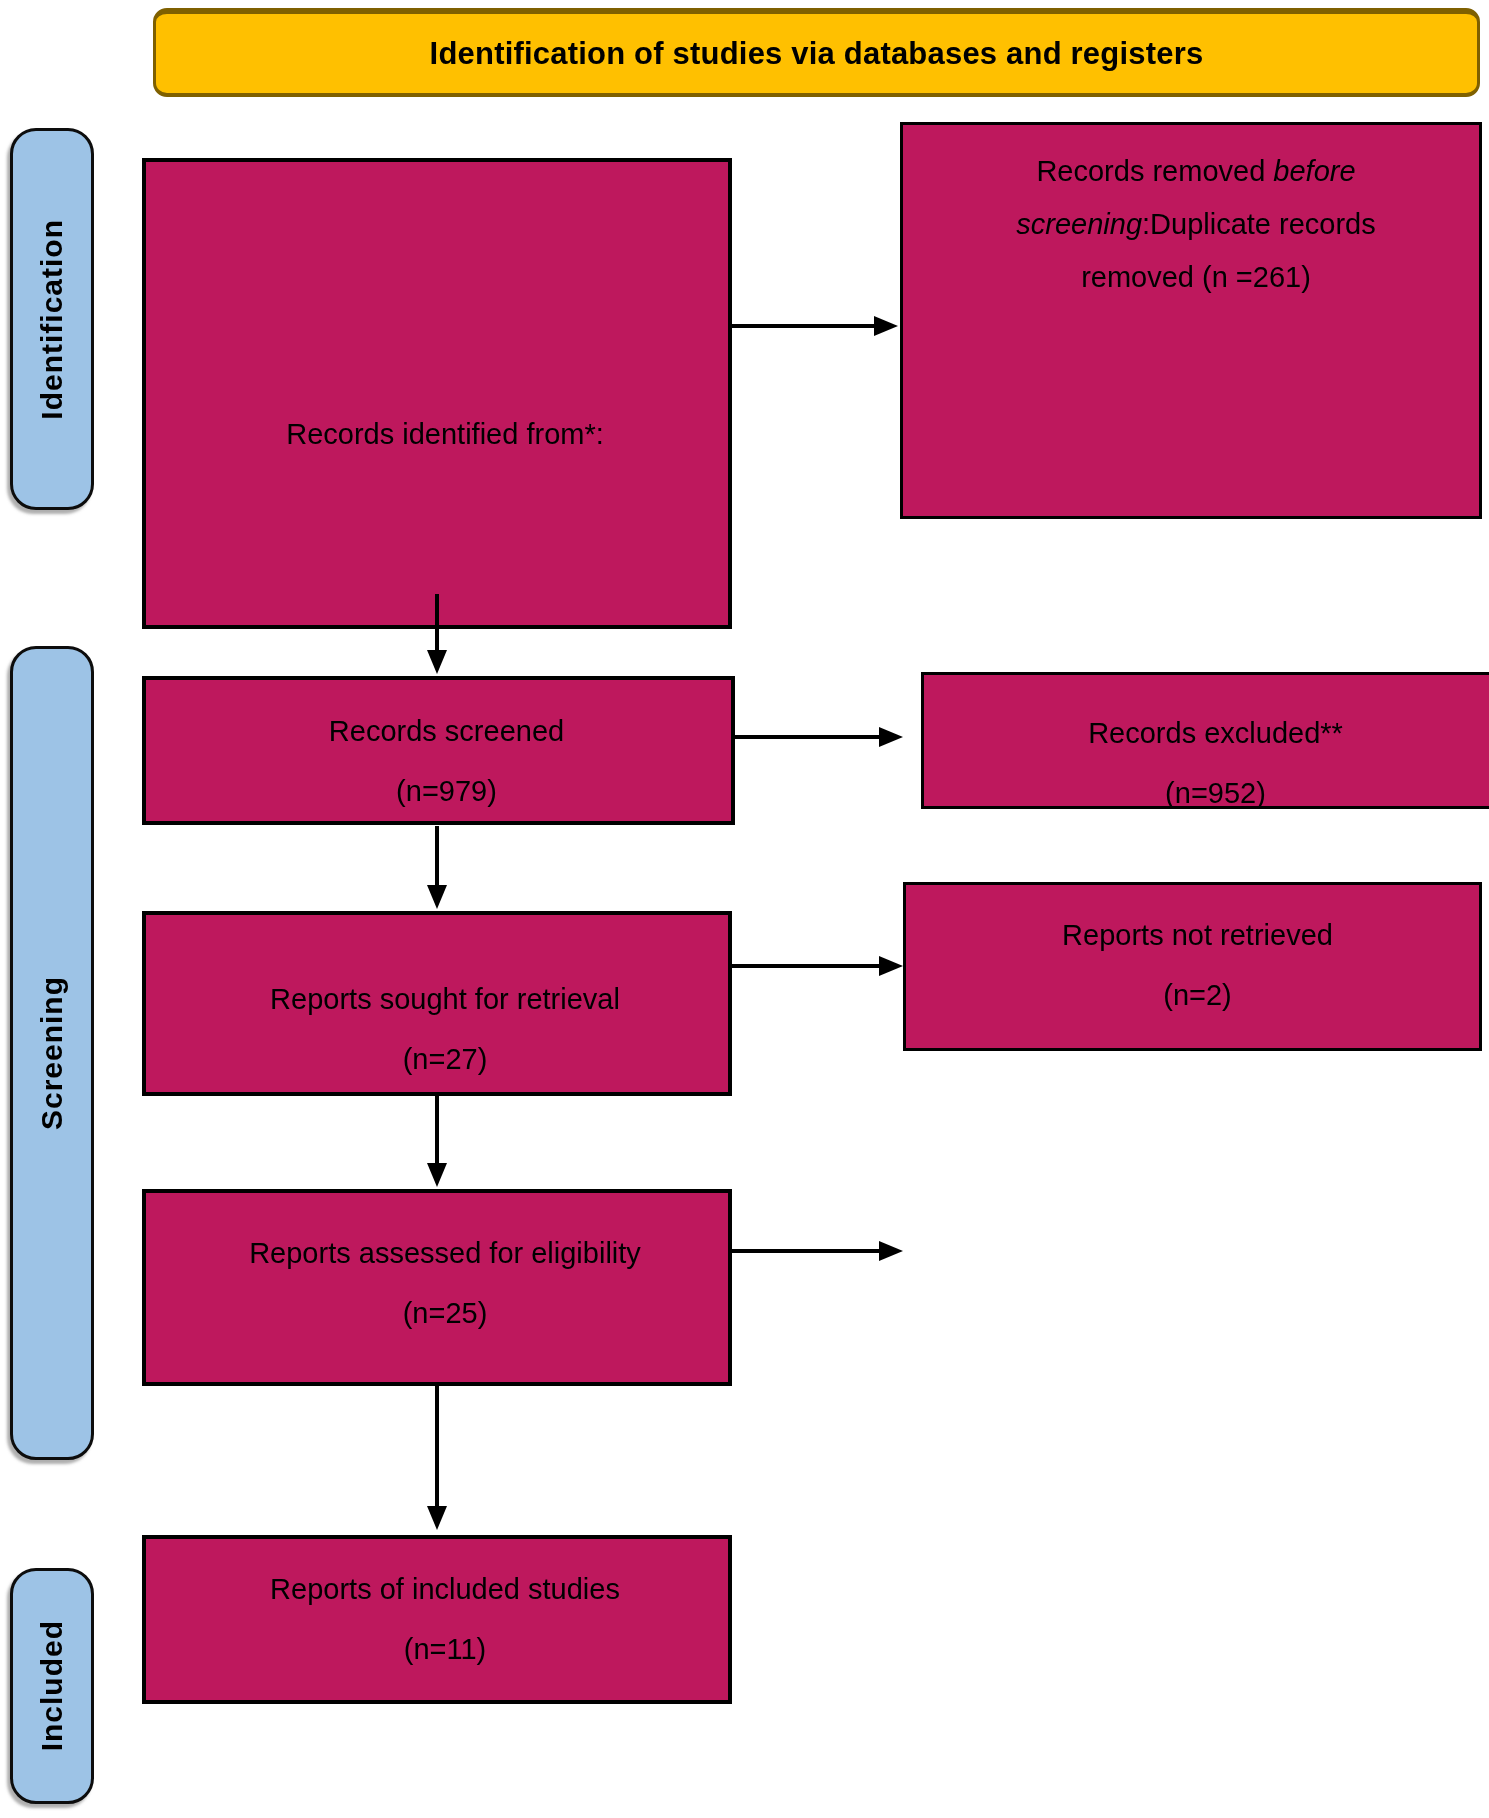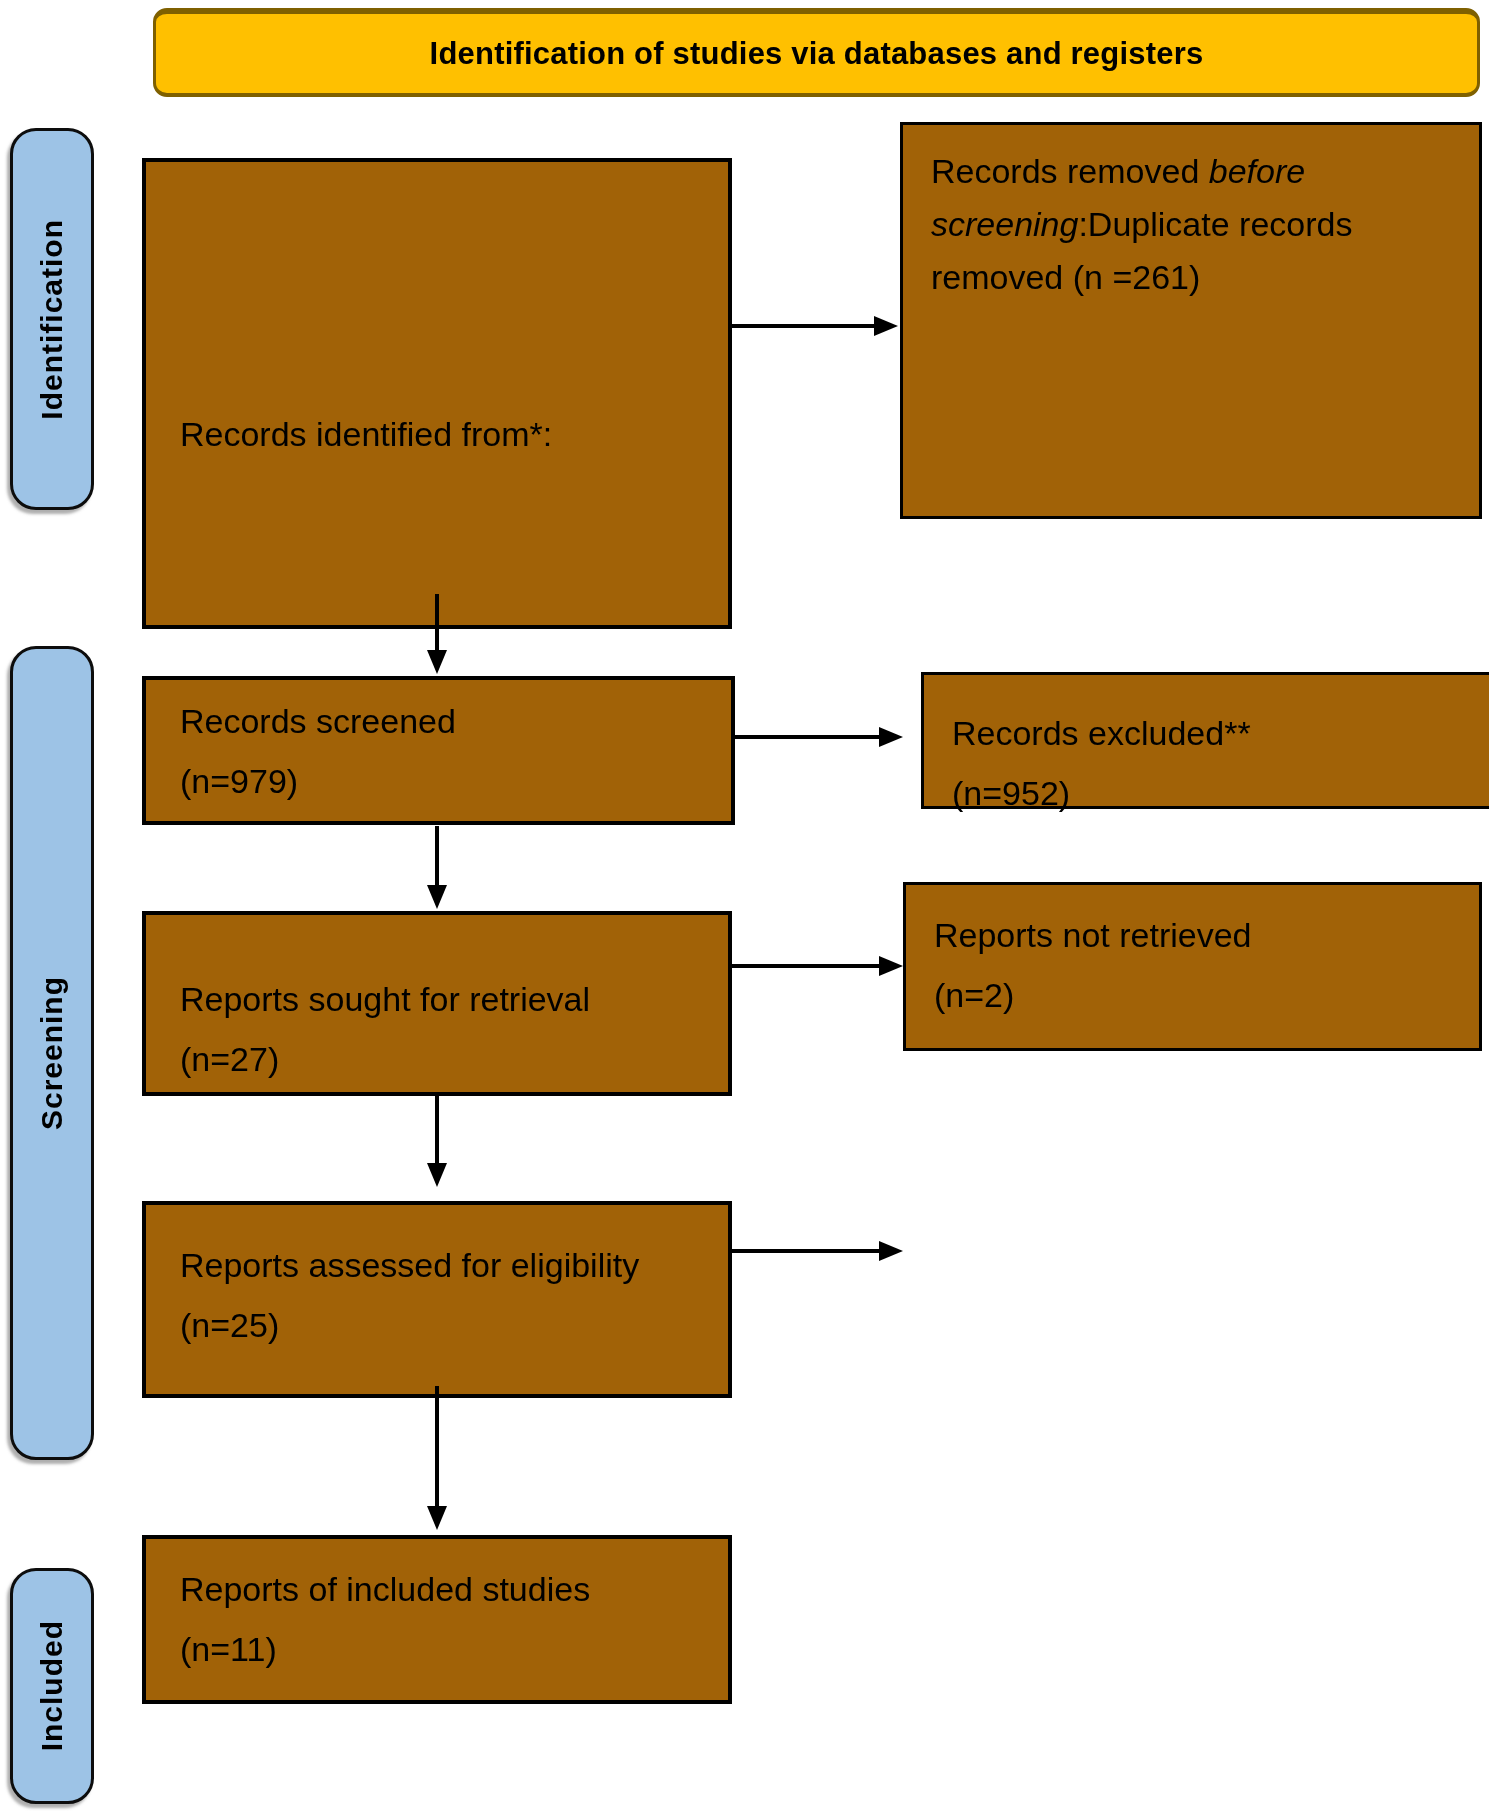--- a/index.html
+++ b/index.html
@@ -55,35 +55,36 @@
     white-space: nowrap;
   }
   #stage-identification { top: 128px; height: 382px; }
   #stage-screening      { top: 646px; height: 814px; }
   #stage-included       { top: 1568px; height: 236px; }
 
   
   .box {
     position: absolute;
     box-sizing: border-box;
-    background: #a16207;
+    background: #be185d;
     border: 4px solid #000000;
-    font-size: 34px;
+    font-size: 29px;
+    text-align: center;
   }
   .box .line { line-height: 60px; white-space: pre; }
 
   #box-l1 { left: 142px; top: 122px;  width: 590px; height: 471px; padding: 242px 18px 0 34px; margin-top: 36px; }
   #box-l1 .line-indent { padding-left: 62px; }
   #box-r1 { left: 900px; top: 122px;  width: 582px; height: 397px; padding: 20px 18px 0 28px; border-width: 3px; }
   #box-r1 .line { line-height: 53px; }
-  #box-l2 { left: 142px; top: 676px;  width: 593px; height: 149px; padding: 11px 18px 0 34px; }
+  #box-l2 { left: 142px; top: 676px;  width: 593px; height: 149px; padding: 21px 18px 0 34px; }
   #box-r2 { left: 903px; top: 672px;  width: 579px; height: 137px; padding: 28px 18px 0 28px; border-width: 3px; margin-left: 18px; }
   #box-l3 { left: 142px; top: 911px;  width: 590px; height: 185px; padding: 54px 18px 0 34px; }
   #box-r3 { left: 903px; top: 882px;  width: 579px; height: 169px; padding: 20px 18px 0 28px; border-width: 3px; }
-  #box-l4 { left: 142px; top: 1189px; width: 590px; height: 197px; padding: 30px 18px 0 34px; margin-top: 12px; }
+  #box-l4 { left: 142px; top: 1189px; width: 590px; height: 197px; padding: 30px 18px 0 34px; }
   #box-r4 { left: 903px; top: 1126px; width: 579px; height: 518px; padding: 10px 18px 0 30px; border-width: 3px; }
   #box-r4 .line { line-height: 62px; }
   #box-r4 .line-indent { padding-left: 52px; }
   #box-l5 { left: 142px; top: 1535px; width: 590px; height: 169px; padding: 20px 18px 0 34px; }
 
   
   svg.arrows {
     position: absolute;
     left: 0; top: 0;
     width: 1489px; height: 1818px;

